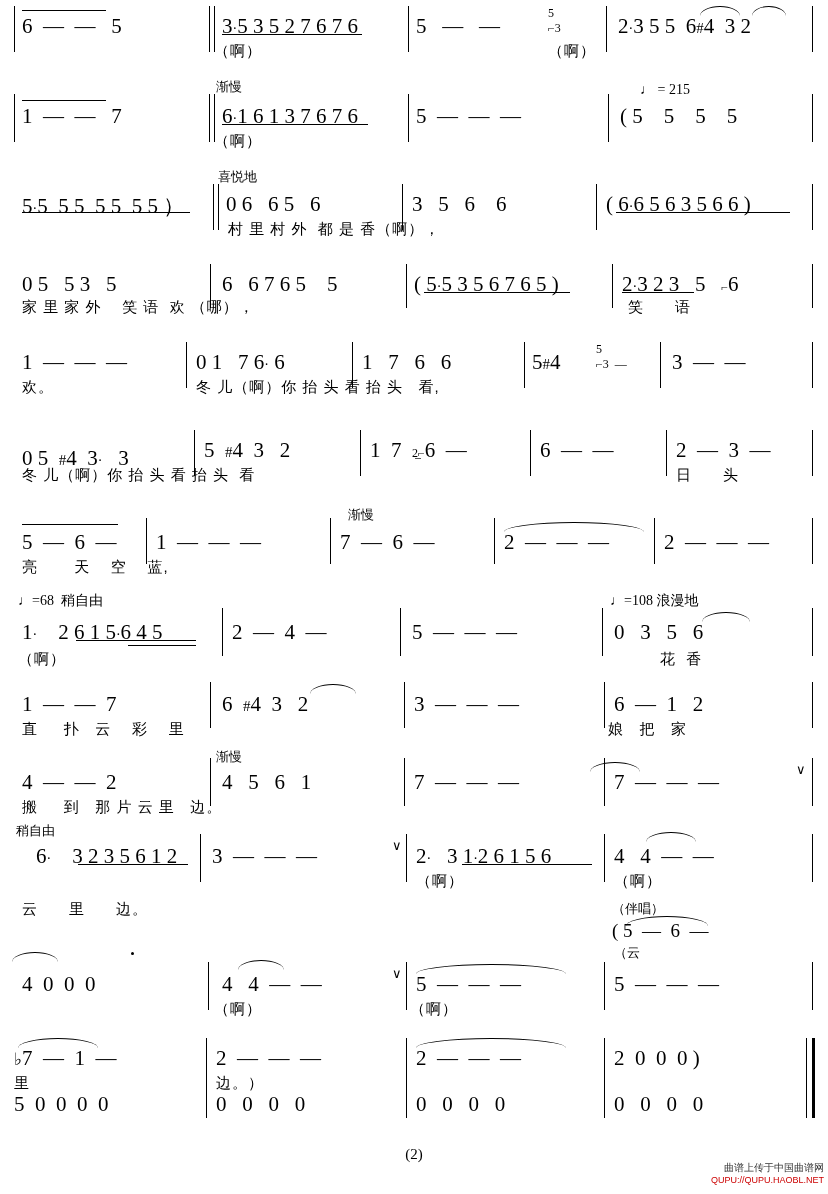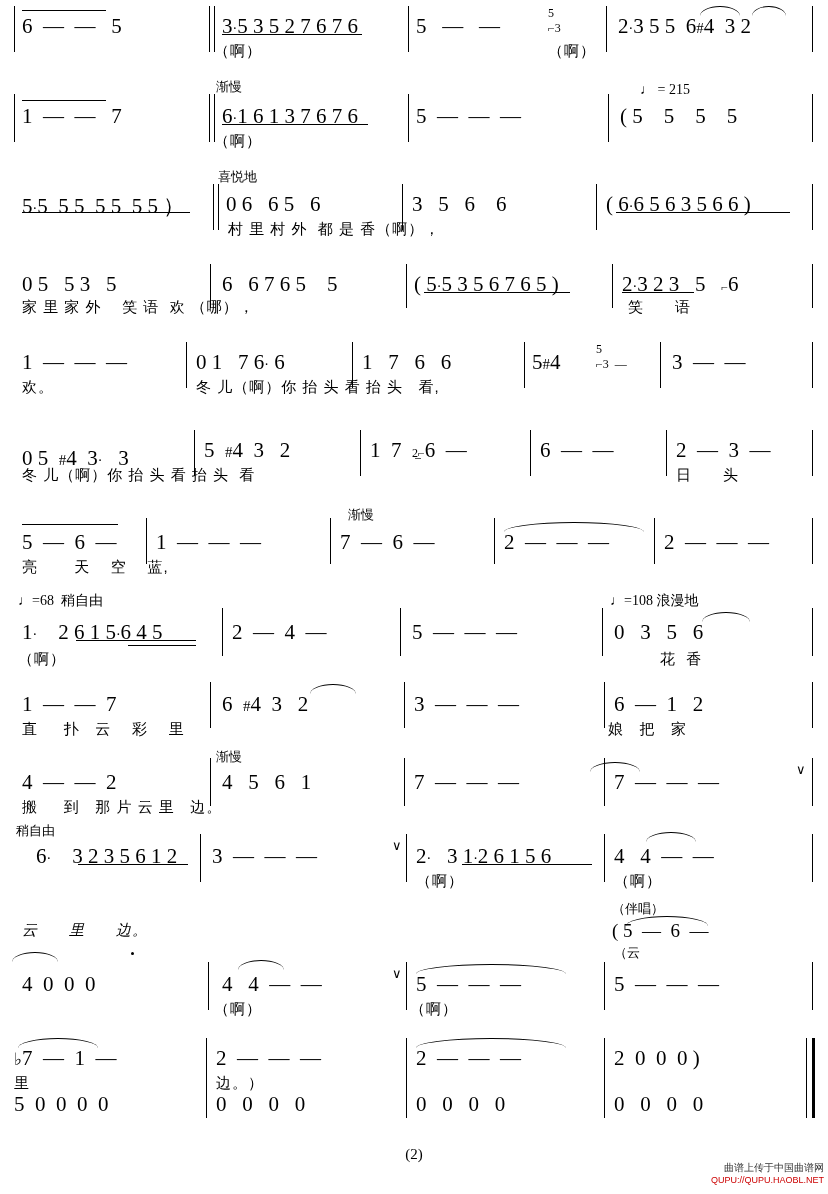--- a/index.html
+++ b/index.html
@@ -252,21 +252,21 @@
     <div class="mark" style="left:16px;top:822px;">稍自由</div>
 
     <div class="nrow" style="left:12px;top:844px;margin-left:24px;">6<span style="font-size:14px;">·</span>&nbsp;&nbsp;&nbsp;&nbsp;3&nbsp;2&nbsp;3&nbsp;5&nbsp;6&nbsp;1&nbsp;2</div>
     <div class="beam" style="left:78px;top:864px;width:110px;"></div>
     <div class="nrow" style="left:212px;top:844px;">3&nbsp;&nbsp;—&nbsp;&nbsp;—&nbsp;&nbsp;—</div>
     <div class="mark" style="left:392px;top:838px;">∨</div>
     <div class="nrow" style="left:416px;top:844px;text-align:right;">2<span style="font-size:14px;">·</span>&nbsp;&nbsp;&nbsp;3&nbsp;1<span style="font-size:14px;">·</span>2&nbsp;6&nbsp;1&nbsp;5&nbsp;6</div>
     <div class="beam" style="left:462px;top:864px;width:130px;"></div>
     <div class="nrow" style="left:614px;top:844px;">4&nbsp;&nbsp;&nbsp;4&nbsp;&nbsp;—&nbsp;&nbsp;—</div>
     <div class="tie" style="left:646px;top:832px;width:50px;"></div>
-    <div class="lyr" style="left:22px;top:921px;font-style:italic;">云&nbsp;&nbsp;&nbsp;&nbsp;&nbsp;&nbsp;里&nbsp;&nbsp;&nbsp;&nbsp;&nbsp;&nbsp;边。</div>
+    <div class="lyr" style="left:22px;top:900px;">云&nbsp;&nbsp;&nbsp;&nbsp;&nbsp;&nbsp;里&nbsp;&nbsp;&nbsp;&nbsp;&nbsp;&nbsp;边。</div>
     <div class="lyr" style="left:416px;top:872px;">（啊）</div>
     <div class="lyr" style="left:614px;top:872px;">（啊）</div>
   </div>
 
   <div class="sys" style="top:0;">
     <div class="bar" style="left:208px;top:962px;height:48px;"></div>
     <div class="bar" style="left:406px;top:962px;height:48px;"></div>
     <div class="bar" style="left:604px;top:962px;height:48px;"></div>
     <div class="bar" style="left:812px;top:962px;height:48px;"></div>
 

